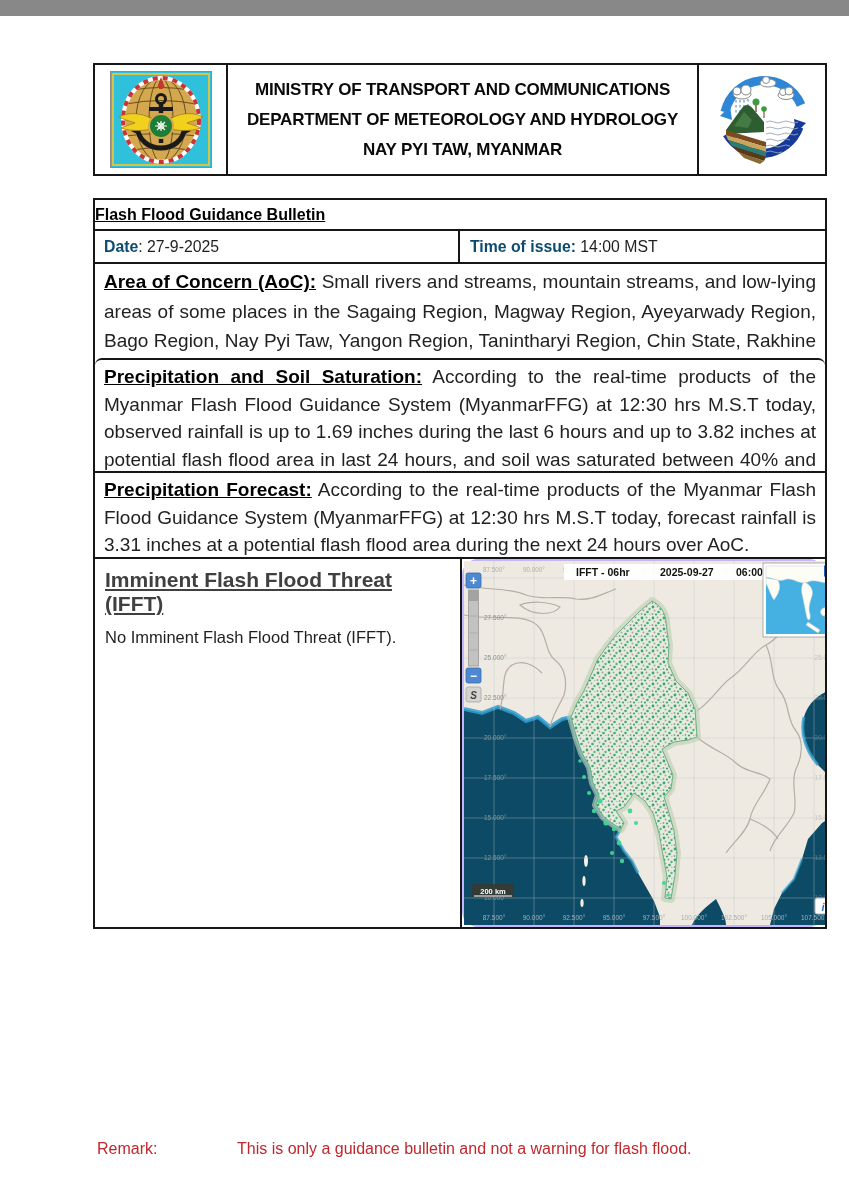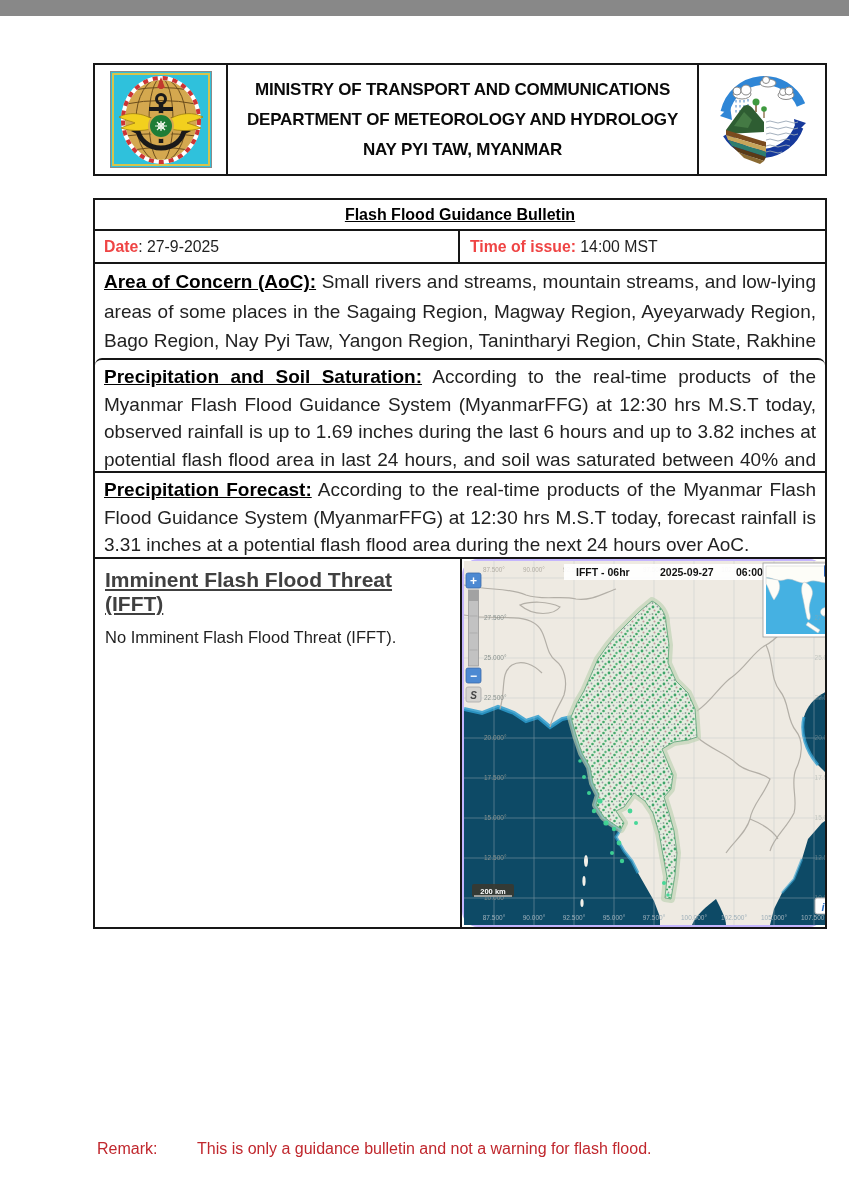--- a/index.html
+++ b/index.html
@@ -15,26 +15,26 @@
     border:2px solid #161616; display:flex;
   }
   .hcell-logo { width:131px; border-right:2px solid #161616; display:flex; align-items:center; justify-content:center; }
   .hcell-logo2 { width:126px; border-left:2px solid #161616; display:flex; align-items:center; justify-content:center; }
   .hcell-text { flex:1; display:flex; flex-direction:column; justify-content:center; text-align:center; }
   .hline { font-weight:bold; font-size:17px; line-height:30px; letter-spacing:-0.2px; color:#0a0a0a; }
   
   .main-table { position:absolute; left:93px; top:182px; width:730px; border:2px solid #161616; background:#fff; }
   .mrow { border-top:2px solid #161616; overflow:hidden; }
   .mrow:first-child { border-top:none; }
-  .row-title { height:29px; line-height:29px; text-align:center; font-weight:bold; font-size:16px; color:#000; }
+  .row-title { height:29px; line-height:29px; text-align:left; font-weight:bold; font-size:16px; color:#000; }
   .row-title span { text-decoration:underline; }
   .row-date { height:31px; display:flex; font-size:15.8px; }
   .cell-date { width:345px; border-right:2px solid #161616; padding:0 9px; line-height:31px; }
   .cell-time { flex:1; padding:0 10px; line-height:31px; }
-  .blb { font-weight:bold; color:#ef4444; }
+  .blb { font-weight:bold; color:#0c4a6e; }
   .row-para { padding:3px 9px 0 9px; font-size:19px; text-align:justify; color:#222; }
   .row-aoc  { height:91px; line-height:29.5px; }
   .row-soil { height:108px; line-height:27.5px;border-radius:7px; }
   .row-fcst { height:81px; line-height:27.5px; }
   .plabel { font-weight:bold; text-decoration:underline; color:#000; }
   .row-ifft { height:368px; display:flex; }
   .ifft-left { width:345px; border-right:2px solid #161616; padding:9px 10px; font-size:16.5px; }
   .ifft-head { font-weight:bold; text-decoration:underline; color:#404040; margin-bottom:12px; font-size:21px; }
   .ifft-right { flex:1; position:relative; background:#c4b5fd;border-radius:16px; }
   .map-svg { position:absolute; left:2px; top:2px; width:377px; height:364px; }
@@ -327,18 +327,18 @@
           <g>
             <rect x="351" y="337" width="16" height="16" rx="2" fill="#ffffff" stroke="#b5b5b5" stroke-width="1"></rect>
             <text x="359" y="349.5" font-size="11" font-weight="bold" font-style="italic" fill="#2a6fc4" text-anchor="middle">i</text>
           </g>
         </svg>
 
       </div>
     </div>
   </div>
 
-  <div class="remark" style="color: rgb(192, 39, 45);">
+  <div class="remark" style="color: rgb(192, 39, 45); gap: 40px;">
     <span class="remark-label" style="color: rgb(192, 39, 45);">Remark:</span>
     <span style="color: rgb(192, 39, 45);">This is only a guidance bulletin and not a warning for flash flood.</span>
   </div>
 
 </div>
 
 </body></html>

